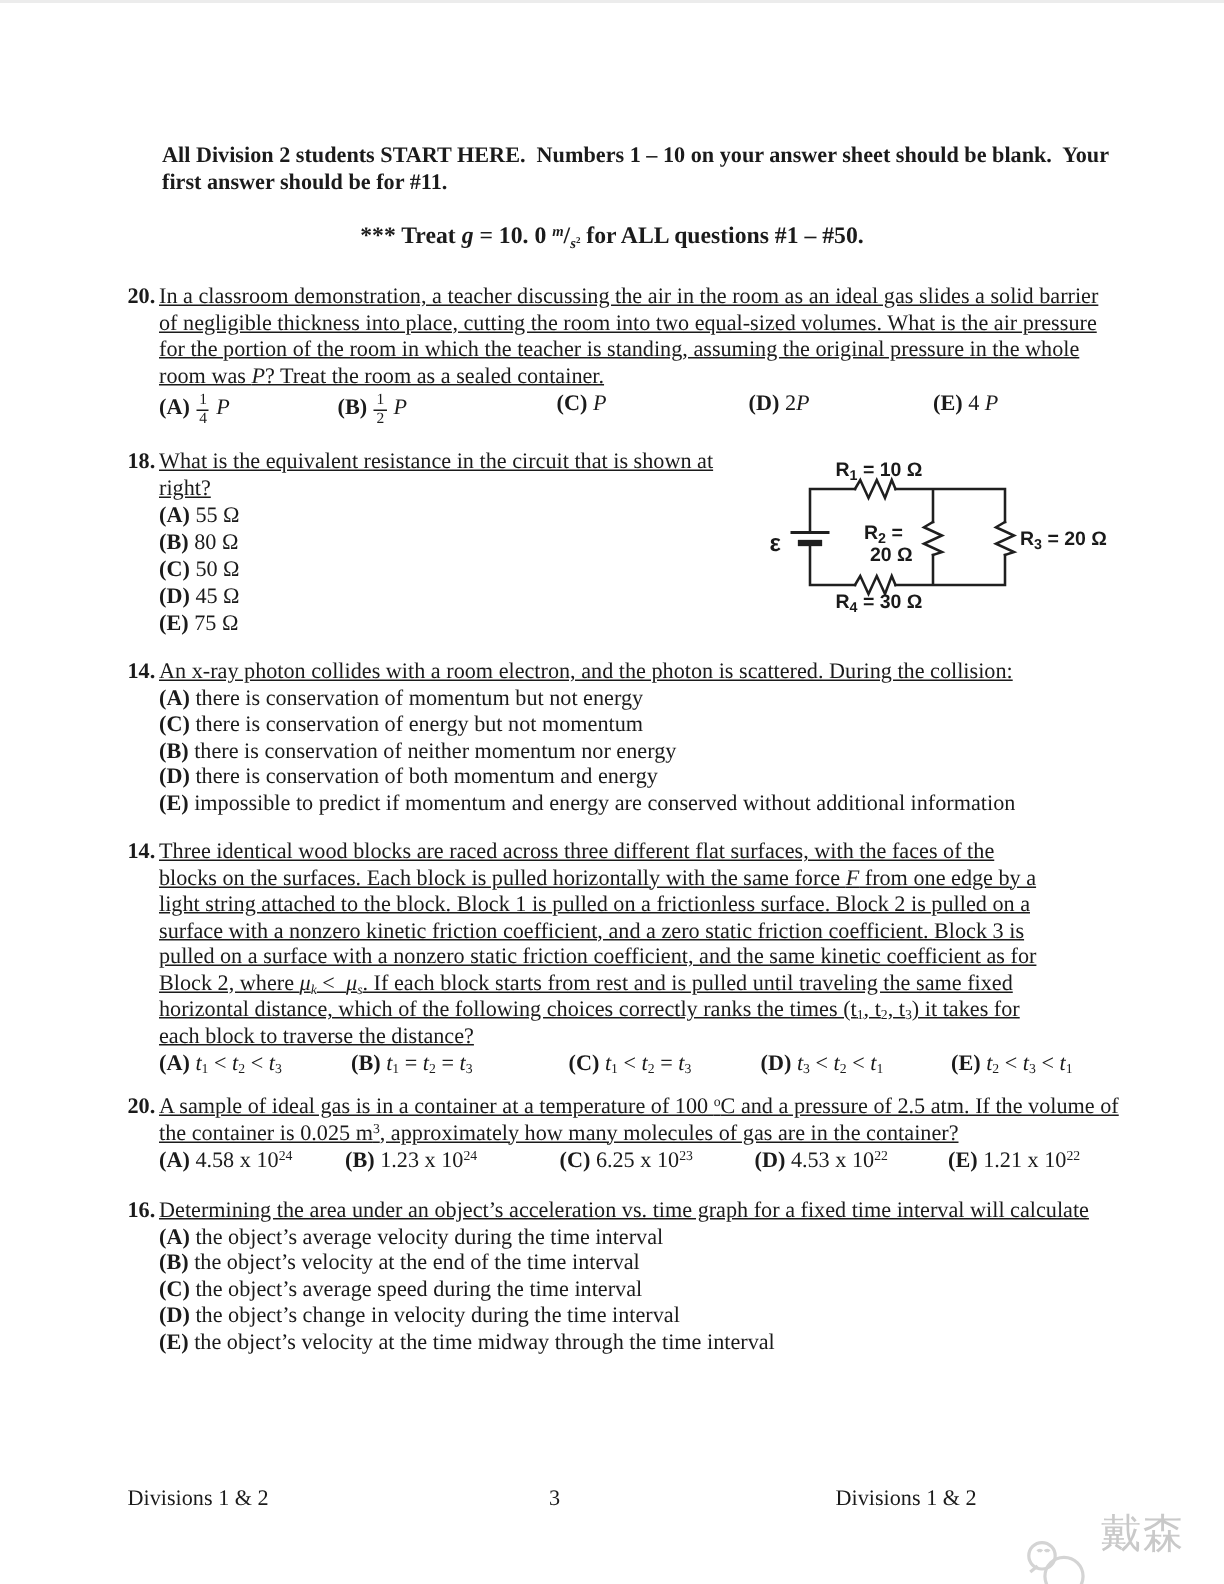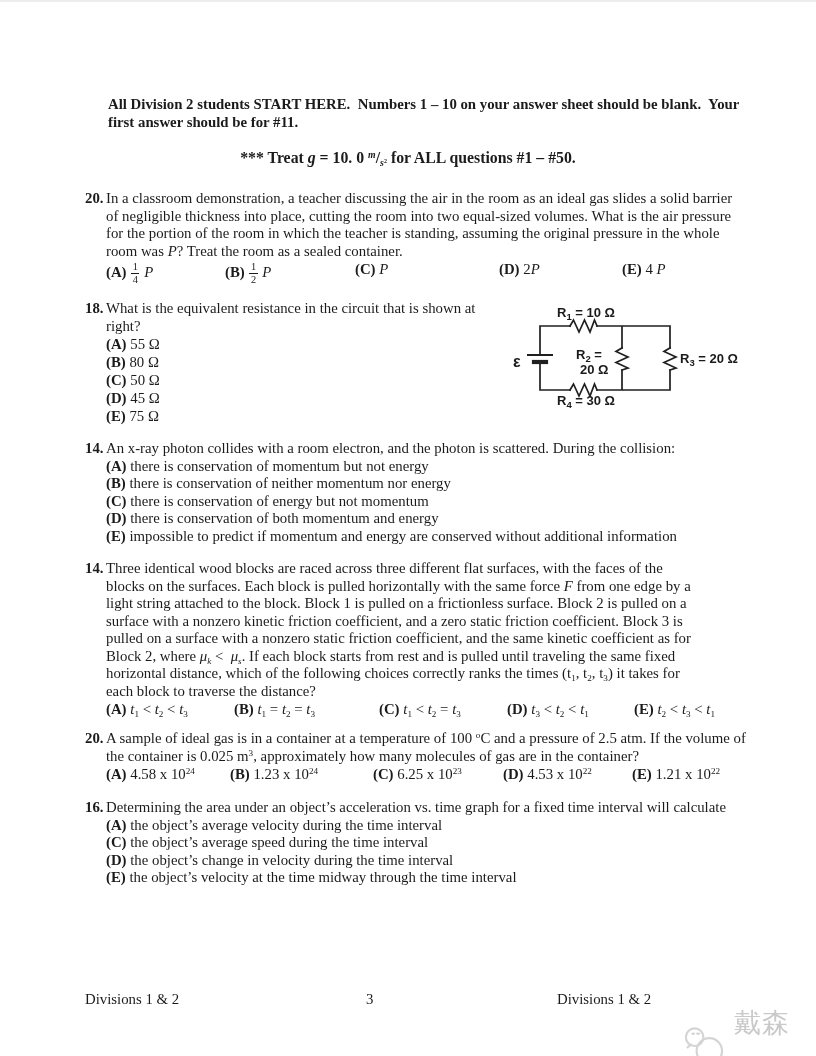--- a/index.html
+++ b/index.html
@@ -12,21 +12,21 @@
   sub,sup{line-height:0;font-size:0.62em;}
   sup{vertical-align:0.5em;}
   sub{vertical-align:-0.28em;}
   .frac{display:inline-block;vertical-align:-0.55em;text-align:center;font-size:0.7em;line-height:1.15;margin:0 1px;}
   .frac .fnum{display:block;border-bottom:1px solid currentColor;padding:0 1.5px;}
   .frac .fden{display:block;}
   .notice{position:absolute;left:108px;top:96px;width:692px;font-weight:bold;}
   .treat{position:absolute;left:0;top:146px;width:816px;text-align:center;font-weight:bold;font-size:15.8px;line-height:24px;}
   .q{position:absolute;left:85px;width:710px;}
   .qnum{position:absolute;left:0;top:0;font-weight:bold;}
-  .qbody{margin-left:21px;width:680px;}
+  .qbody{margin-left:21px;width:680px;text-decoration:underline;}
   .qbody.narrow{width:445px;}
   .optstack{margin-left:21px;}
   .optline{white-space:nowrap;}
   .q12s .optline{line-height:18px;}
   .optrow{position:relative;margin-left:21px;height:28px;}
   .optrow .opt{position:absolute;top:1px;white-space:nowrap;}
   .circuit{position:absolute;left:508px;top:298px;}
   .clabel{font-family:"Liberation Sans","DejaVu Sans",sans-serif;font-weight:bold;font-size:13px;fill:#1a1a1a;}
   .csub{font-size:9.5px;}
   .emf{font-size:16px;}
@@ -43,21 +43,21 @@
   <div class="notice">All Division 2 students START HERE.&nbsp; Numbers 1 – 10 on your answer sheet should be blank.&nbsp; Your<br>first answer should be for #11.</div>
 
   <div class="treat">*** Treat <i>g</i> = 10. 0 <sup><i>m</i></sup>/<sub><i>s</i><sup>2</sup></sub> for ALL questions #1 – #50.</div>
 
   <section class="q" style="top:190px">
     <span class="qnum">20.</span>
     <div class="qbody">In a classroom demonstration, a teacher discussing the air in the room as an ideal gas slides a solid barrier<br>of negligible thickness into place, cutting the room into two equal-sized volumes. What is the air pressure<br>for the portion of the room in which the teacher is standing, assuming the original pressure in the whole<br>room was <i>P</i>? Treat the room as a sealed container.</div>
     <div class="optrow">
       <span class="opt" style="left:0px"><b>(A) </b><span class="frac"><span class="fnum">1</span><span class="fden">4</span></span> <i>P</i></span>
       <span class="opt" style="left:119px"><b>(B) </b><span class="frac"><span class="fnum">1</span><span class="fden">2</span></span> <i>P</i></span>
-      <span class="opt" style="left:249px"><b>(C) </b><i>P</i></span>
+      <span class="opt" style="left:265px"><b>(C) </b><i>P</i></span>
       <span class="opt" style="left:393px"><b>(D) </b>2<i>P</i></span>
       <span class="opt" style="left:516px"><b>(E) </b>4 <i>P</i></span>
     </div>
   </section>
 
   <section class="q q12s" style="top:300px">
     <span class="qnum">18.</span>
     <div class="qbody narrow">What is the equivalent resistance in the circuit that is shown at<br>right?</div>
     <div class="optstack">
       <div class="optline"><b>(A) </b>55 Ω</div>
@@ -84,22 +84,22 @@
     <text class="clabel" x="72" y="76">20 Ω</text>
     <text class="clabel" x="172" y="65"><tspan>R</tspan><tspan class="csub" dy="3">3</tspan><tspan dy="-3"> = 20 Ω</tspan></text>
     <text class="clabel" x="49" y="107"><tspan>R</tspan><tspan class="csub" dy="3">4</tspan><tspan dy="-3"> = 30 Ω</tspan></text>
   </svg>
 
   <section class="q" style="top:440px">
     <span class="qnum">14.</span>
     <div class="qbody">An x-ray photon collides with a room electron, and the photon is scattered. During the collision:</div>
     <div class="optstack">
       <div class="optline"><b>(A) </b>there is conservation of momentum but not energy</div>
+      <div class="optline"><b>(C) </b>there is conservation of energy but not momentum</div>
       <div class="optline"><b>(B) </b>there is conservation of neither momentum nor energy</div>
-      <div class="optline"><b>(C) </b>there is conservation of energy but not momentum</div>
       <div class="optline"><b>(D) </b>there is conservation of both momentum and energy</div>
       <div class="optline"><b>(E) </b>impossible to predict if momentum and energy are conserved without additional information</div>
     </div>
   </section>
 
   <section class="q" style="top:560px">
     <span class="qnum">14.</span>
     <div class="qbody">Three identical wood blocks are raced across three different flat surfaces, with the faces of the<br>blocks on the surfaces. Each block is pulled horizontally with the same force <i>F</i> from one edge by a<br>light string attached to the block. Block 1 is pulled on a frictionless surface. Block 2 is pulled on a<br>surface with a nonzero kinetic friction coefficient, and a zero static friction coefficient. Block 3 is<br>pulled on a surface with a nonzero static friction coefficient, and the same kinetic coefficient as for<br>Block 2, where <i>μ</i><sub><i>k</i></sub> &lt;&nbsp; <i>μ</i><sub><i>s</i></sub>. If each block starts from rest and is pulled until traveling the same fixed<br>horizontal distance, which of the following choices correctly ranks the times (t<sub>1</sub>, t<sub>2</sub>, t<sub>3</sub>) it takes for<br>each block to traverse the distance?</div>
     <div class="optrow">
       <span class="opt" style="left:0px"><b>(A) </b><i>t</i><sub>1</sub> &lt; <i>t</i><sub>2</sub> &lt; <i>t</i><sub>3</sub></span>
@@ -120,20 +120,21 @@
       <span class="opt" style="left:397px"><b>(D) </b>4.53 x 10<sup>22</sup></span>
       <span class="opt" style="left:526px"><b>(E) </b>1.21 x 10<sup>22</sup></span>
     </div>
   </section>
 
   <section class="q" style="top:799px">
     <span class="qnum">16.</span>
     <div class="qbody">Determining the area under an object’s acceleration vs. time graph for a fixed time interval will calculate</div>
     <div class="optstack">
       <div class="optline"><b>(A) </b>the object’s average velocity during the time interval</div>
+      <div class="optline"><b>(B) </b>the object’s velocity at the end of the time interval</div>
       <div class="optline"><b>(C) </b>the object’s average speed during the time interval</div>
       <div class="optline"><b>(D) </b>the object’s change in velocity during the time interval</div>
       <div class="optline"><b>(E) </b>the object’s velocity at the time midway through the time interval</div>
     </div>
   </section>
 
   <div class="footer">
     <span style="left:85px">Divisions 1 &amp; 2</span>
     <span style="left:366px">3</span>
     <span style="left:557px">Divisions 1 &amp; 2</span>

